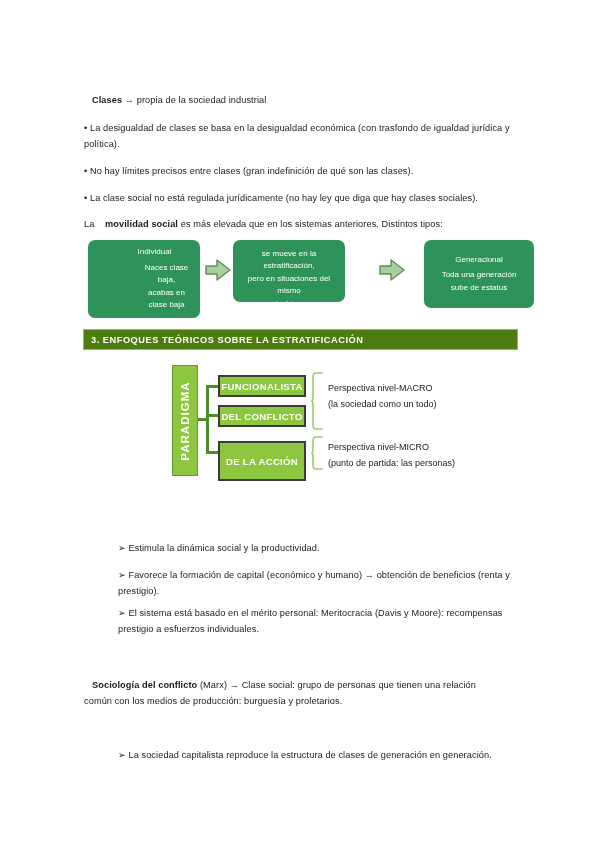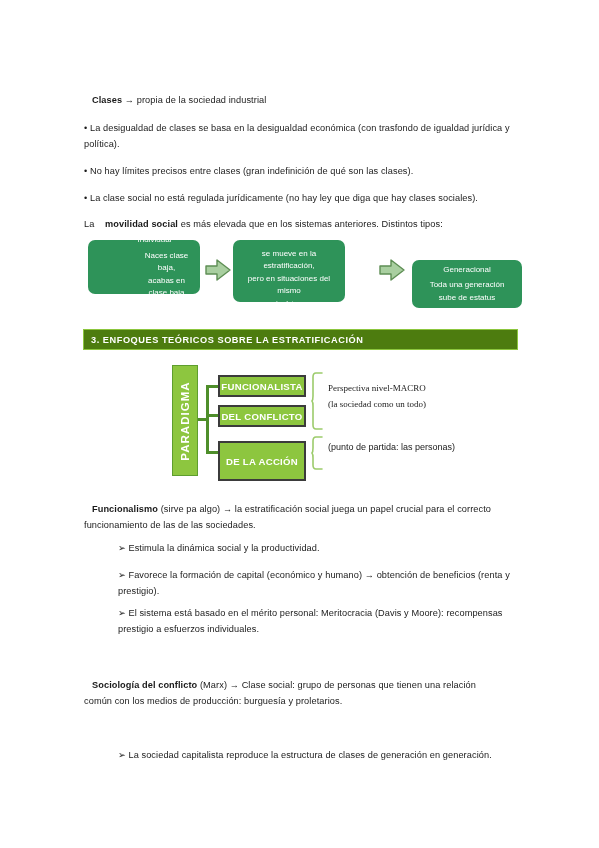--- a/index.html
+++ b/index.html
@@ -106,21 +106,21 @@
   <div class="para" style="left:84px;top:92px;width:430px;"><b>Clases</b> → propia de la sociedad industrial</div>
 
   <div class="para" style="left:84px;top:120px;width:430px;">• La desigualdad de clases se basa en la desigualdad económica (con trasfondo de igualdad jurídica y política).</div>
 
   <div class="para" style="left:84px;top:163px;width:430px;">• No hay límites precisos entre clases (gran indefinición de qué son las clases).</div>
 
   <div class="para" style="left:84px;top:190px;width:434px;">• La clase social no está regulada jurídicamente (no hay ley que diga que hay clases sociales).</div>
 
   <div class="para" style="left:84px;top:216px;width:434px;">La <b>movilidad social</b> es más elevada que en los sistemas anteriores. Distintos tipos:</div>
 
-  <div class="flowbox" style="left:88px;top:240px;width:112px;height:54px;padding-left:27px;">
+  <div class="flowbox" style="left:88px;top:240px;width:112px;height:78px;padding-left:27px;">
     <div class="ftitle">Individual</div>
     <div class="fbody" style="white-space:pre-line;margin-left:24px;">Naces clase baja,
 acabas en clase baja</div>
   </div>
 
   <div class="arrow" style="left:205px;top:258px;">
     <svg width="26" height="24" viewBox="0 0 26 24">
       <polygon points="1,8 12,8 12,2 25,12 12,22 12,16 1,16" fill="#A9CFA0" stroke="#5E8E54" stroke-width="1.4" stroke-linejoin="round"></polygon>
     </svg>
   </div>
@@ -131,21 +131,21 @@
 pero en situaciones del mismo
 nivel + o -</div>
   </div>
 
   <div class="arrow" style="left:379px;top:258px;">
     <svg width="26" height="24" viewBox="0 0 26 24">
       <polygon points="1,8 12,8 12,2 25,12 12,22 12,16 1,16" fill="#A9CFA0" stroke="#5E8E54" stroke-width="1.4" stroke-linejoin="round"></polygon>
     </svg>
   </div>
 
-  <div class="flowbox" style="left:412px;top:240px;width:110px;height:48px;margin-top:20px;">
+  <div class="flowbox" style="left:424px;top:240px;width:110px;height:68px;">
     <div class="ftitle">Generacional</div>
     <div class="fbody" style="white-space:pre-line;">Toda una generación
 sube de estatus</div>
   </div>
 
   <div class="banner" style="left:83px;top:329px;width:435px;height:21px;">
     <span>3. ENFOQUES TEÓRICOS SOBRE LA ESTRATIFICACIÓN</span>
   </div>
 
   <div class="paradigma" style="left:172px;top:365px;width:26px;height:111px;">
@@ -166,35 +166,35 @@
   </div>
   <div class="pbox" style="left:218px;top:441px;width:88px;height:40px;">
     <span>DE LA ACCIÓN</span>
   </div>
 
   <div class="brk" style="left:311px;top:372px;">
     <svg width="14" height="58" viewBox="0 0 14 58">
       <path d="M11,1 L5,1 Q2,1 2,5 L2,24 Q2,28 1,29 Q2,30 2,34 L2,53 Q2,57 5,57 L11,57" fill="none" stroke="#9CCB6B" stroke-width="1.6" stroke-linecap="round"></path>
     </svg>
   </div>
-  <div class="blabel" style="left:328px;top:380px;width:190px;font-family:Liberation Serif, serif;">
+  <div class="blabel" style="left:328px;top:380px;width:190px;">
     <div>Perspectiva nivel-MACRO</div>
     <div>(la sociedad como un todo)</div>
   </div>
 
   <div class="brk" style="left:311px;top:436px;">
     <svg width="14" height="34" viewBox="0 0 14 34">
       <path d="M11,1 L5,1 Q2,1 2,5 L2,12 Q2,16 1,17 Q2,18 2,22 L2,29 Q2,33 5,33 L11,33" fill="none" stroke="#9CCB6B" stroke-width="1.6" stroke-linecap="round"></path>
     </svg>
   </div>
   <div class="blabel" style="left:328px;top:439px;width:195px;">
+    <div>Perspectiva nivel-MICRO</div>
     <div>(punto de partida: las personas)</div>
   </div>
 
-  <div class="para" style="left:84px;top:501px;width:434px;"><b>Funcionalismo</b> (sirve pa algo) → la estratificación social juega un papel crucial para el correcto funcionamiento de las de las sociedades.</div>
 
   <div class="para" style="left:118px;top:540px;width:400px;">➢ Estimula la dinámica social y la productividad.</div>
 
   <div class="para" style="left:118px;top:567px;width:404px;">➢ Favorece la formación de capital (económico y humano) → obtención de beneficios (renta y prestigio).</div>
 
   <div class="para" style="left:118px;top:605px;width:400px;">➢ El sistema está basado en el mérito personal: Meritocracia (Davis y Moore): recompensas prestigio a esfuerzos individuales.</div>
 
   <div class="para" style="left:84px;top:677px;width:420px;"><b>Sociología del conflicto</b> (Marx) → Clase social: grupo de personas que tienen una relación común con los medios de producción: burguesía y proletarios.</div>
 
 

